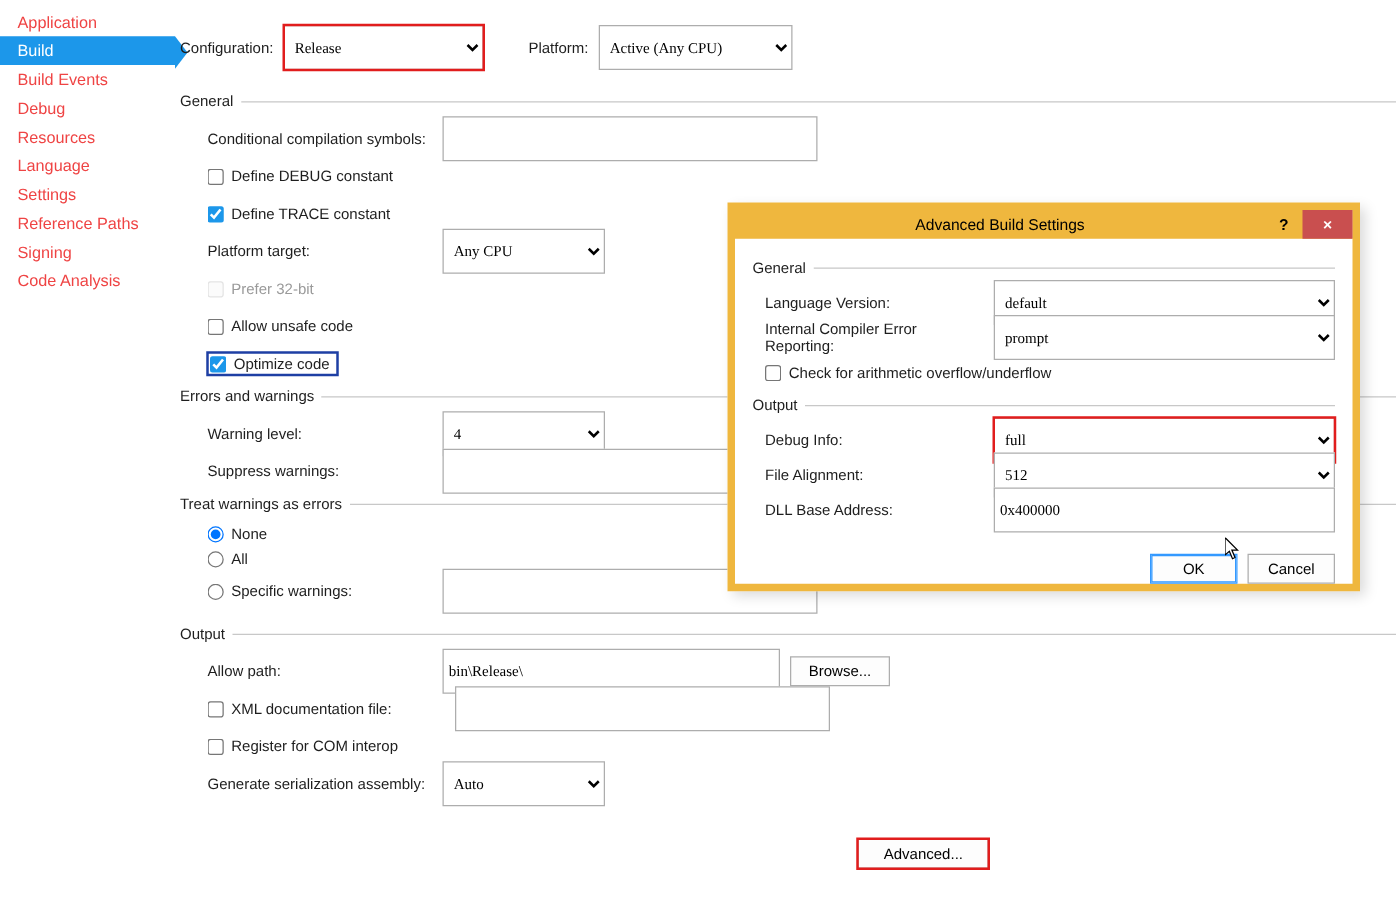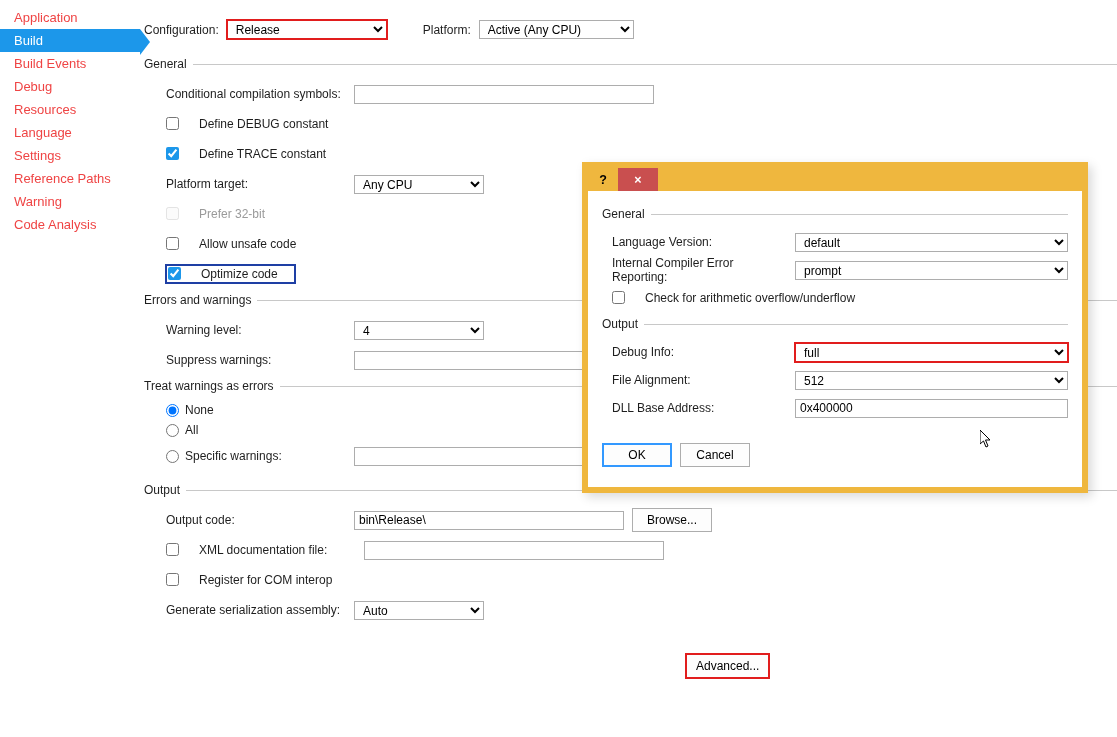--- a/index.html
+++ b/index.html
@@ -42,39 +42,39 @@
   }
   
   .main {
     position: absolute;
     left: 144px; top: 0; right: 0;
     padding-top: 20px;
   }
   .top-row { display:flex; align-items:center; gap:8px; margin-bottom:18px;}
   .top-lbl { font-size:12px; }
   select, input[type=text] {
-    font-family: Liberation Sans, sans-serif; font-size: 12px;
+    font-family: Liberation Serif, serif; font-size: 12px;
     border: 1px solid #adadad;
     background: #fff;
-    height: 19px;
+    height: 36px;
     padding: 1px 4px;
   }
   select { padding-right:16px;}
   .hl-red { outline: 2px solid #e11d1d; outline-offset:-1px;}
   .hl-blue { outline: 2px solid #1e3fa4; outline-offset:-1px;}
   .grp-header {
     display:flex; align-items:center; gap:6px;
     margin: 6px 0 10px 0;
     color:#1e1e1e;
   }
   .grp-header .rule { flex:1; height:1px; background:#c8c8c8;}
   .indent { padding-left: 22px; }
   .frow { display:flex; align-items:center; height:26px; gap:8px; margin-bottom:4px;}
   .frow .lbl { width:180px;}
-  .chk { display:inline-flex; align-items:flex-start; gap:20px;}
+  .chk { display:inline-flex; align-items:flex-end; gap:6px;}
   .chk input[type=checkbox]{ width:13px; height:13px; accent-color:#1c97ea;}
   .chk.disabled { color:#9a9a9a; }
   .chk.disabled input { opacity:.6; }
   .radio-col { display:flex; flex-direction:column; gap:6px; padding-left:22px;}
   .radio { display:inline-flex; align-items:center; gap:6px;}
   .btn {
     border:1px solid #adadad; background:#fdfdfd;
     height:24px; padding:0 14px; font:inherit; cursor:pointer;
   }
   .btn:focus, .btn.default { border-color:#3399ff; box-shadow:0 0 0 1px #3399ff inset;}
@@ -103,41 +103,41 @@
   .dlg-title .close { background:#c94f4f; color:#fff; width:40px;}
   .dlg-body { padding: 10px 14px 10px 14px;}
   .dlg-grp { font-size:12px; color:#1e1e1e;}
   .dlg-hdr { display:flex; align-items:center; gap:6px; margin:6px 0 8px 0;}
   .dlg-hdr .rule { flex:1; height:1px; background:#c8c8c8;}
   .drow { display:flex; align-items:center; height:26px; gap:8px; margin-bottom:2px; padding-left:10px;}
   .drow .lbl { width:175px;}
   .drow select, .drow input[type=text] { flex:1; }
   .drow.chk-row { padding-left:10px;}
   .dlg-footer {
-    display:flex; justify-content:flex-start; gap:8px;
-    padding: 10px 14px 20px 14px;
+    display:flex; justify-content:flex-end; gap:8px;
+    padding: 10px 14px 0 14px;
   }
   .dlg-footer .btn { width:70px;}
   .cursor {
     position:absolute; font-size:16px;
   }
 </style>
 </head>
 <body>
 
 <div class="sidebar">
   <div class="side-item">Application</div>
   <div class="side-item selected">Build</div>
   <div class="side-item">Build Events</div>
   <div class="side-item">Debug</div>
   <div class="side-item">Resources</div>
   <div class="side-item">Language</div>
   <div class="side-item">Settings</div>
   <div class="side-item">Reference Paths</div>
-  <div class="side-item">Warning</div>
+  <div class="side-item">Signing</div>
   <div class="side-item">Code Analysis</div>
 </div>
 
 <div class="main">
 
   <div class="top-row">
     <span class="top-lbl">Configuration:</span>
     <select class="hl-red" style="width:160px">
       <option>Release</option>
     </select>
@@ -179,21 +179,21 @@
           <span>Prefer 32-bit</span>
         </label>
       </div>
     <div class="frow">
         <label class="chk">
           <input type="checkbox" style="">
           <span>Allow unsafe code</span>
         </label>
       </div>
     <div class="frow">
-        <label class="chk hl-blue" style="padding:2px 17px 2px 2px">
+        <label class="chk hl-blue" style="padding:2px 6px 2px 2px">
           <input type="checkbox" checked="" style="">
           <span>Optimize code</span>
         </label>
       </div>
   </div>
 
   <div class="grp-header">
     <span>Errors and warnings</span>
       <span class="rule"></span>
   </div>
@@ -229,21 +229,21 @@
       <input type="text" style="width: 300px;">
     </div>
   </div>
 
   <div class="grp-header" style="margin-top:14px">
     <span>Output</span>
       <span class="rule"></span>
   </div>
   <div class="indent">
     <div class="frow">
-      <span class="lbl">Output code:</span>
+      <span class="lbl">Allow path:</span>
       <input type="text" style="width: 270px;" value="bin\Release\">
       <button class="btn">Browse...</button>
     </div>
     <div class="frow">
       <label class="chk" style="width:190px">
           <input type="checkbox" style="">
           <span>XML documentation file:</span>
         </label>
       <input type="text" style="width: 300px;">
     </div>
@@ -251,28 +251,29 @@
         <label class="chk">
           <input type="checkbox" style="">
           <span>Register for COM interop</span>
         </label>
       </div>
     <div class="frow">
       <span class="lbl">Generate serialization assembly:</span>
       <select style="width:130px"><option>Auto</option></select>
     </div>
     <div class="frow" style="justify-content:flex-start; margin-top:30px; margin-left:520px;">
-      <button class="btn hl-red" style="padding:0 9px">Advanced...</button>
+      <button class="btn hl-red" style="padding:0 20px">Advanced...</button>
     </div>
   </div>
 
 </div>
 
 <div class="dialog">
   <div class="dlg-title">
+    <span class="t">Advanced Build Settings</span>
     <span class="help">?</span>
     <span class="close">×</span>
   </div>
   <div class="dlg-body">
     <div class="dlg-grp">
       <div class="dlg-hdr">
           <span>General</span>
           <span class="rule"></span>
         </div>
       <div class="drow">

